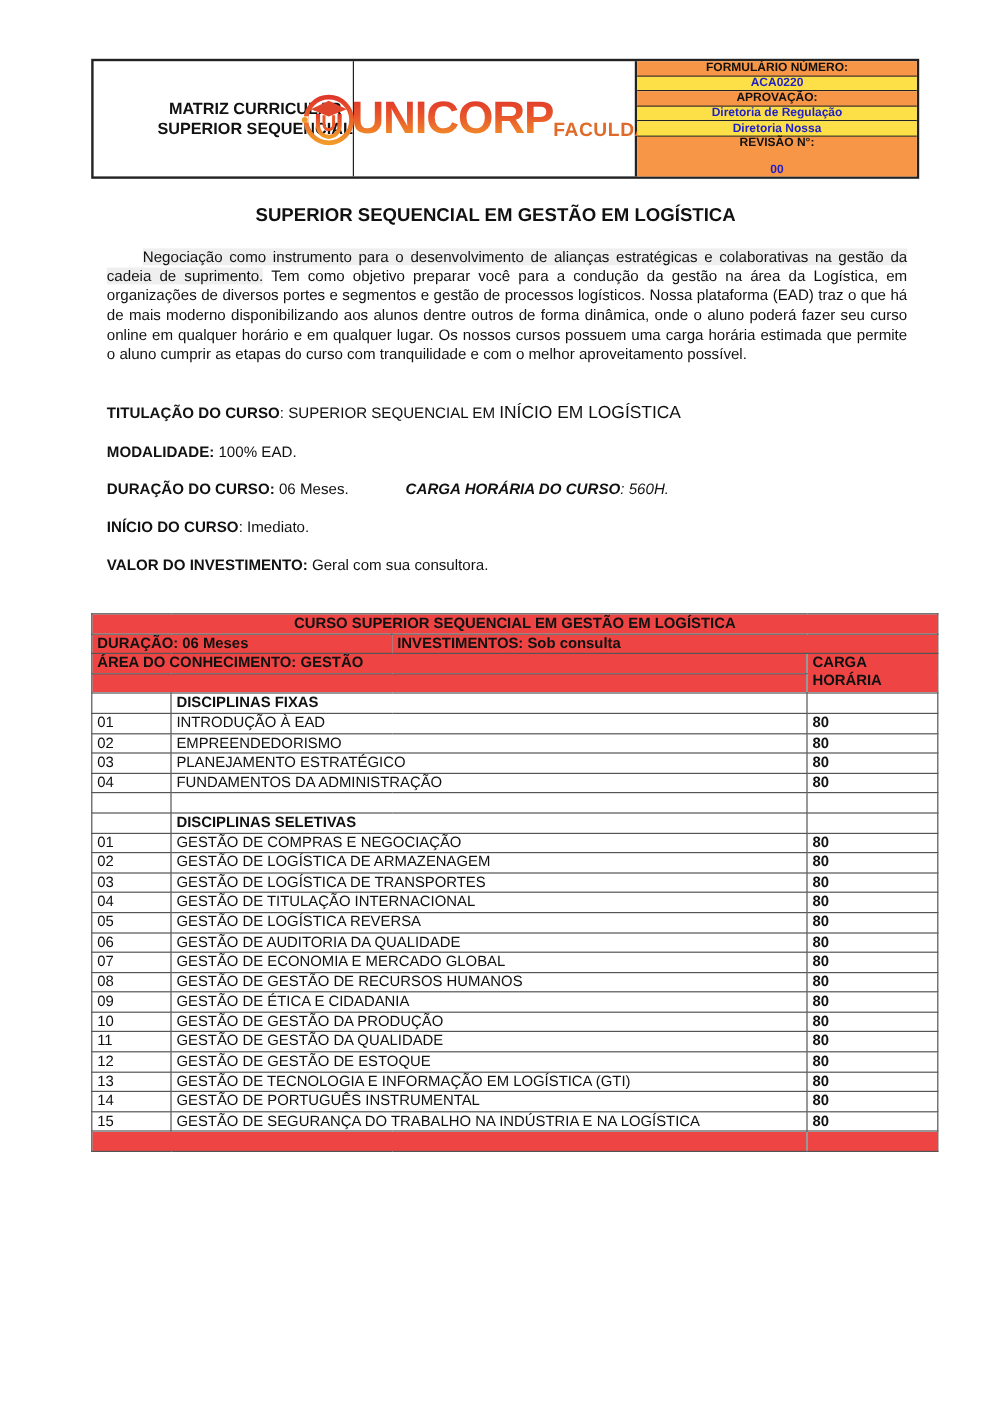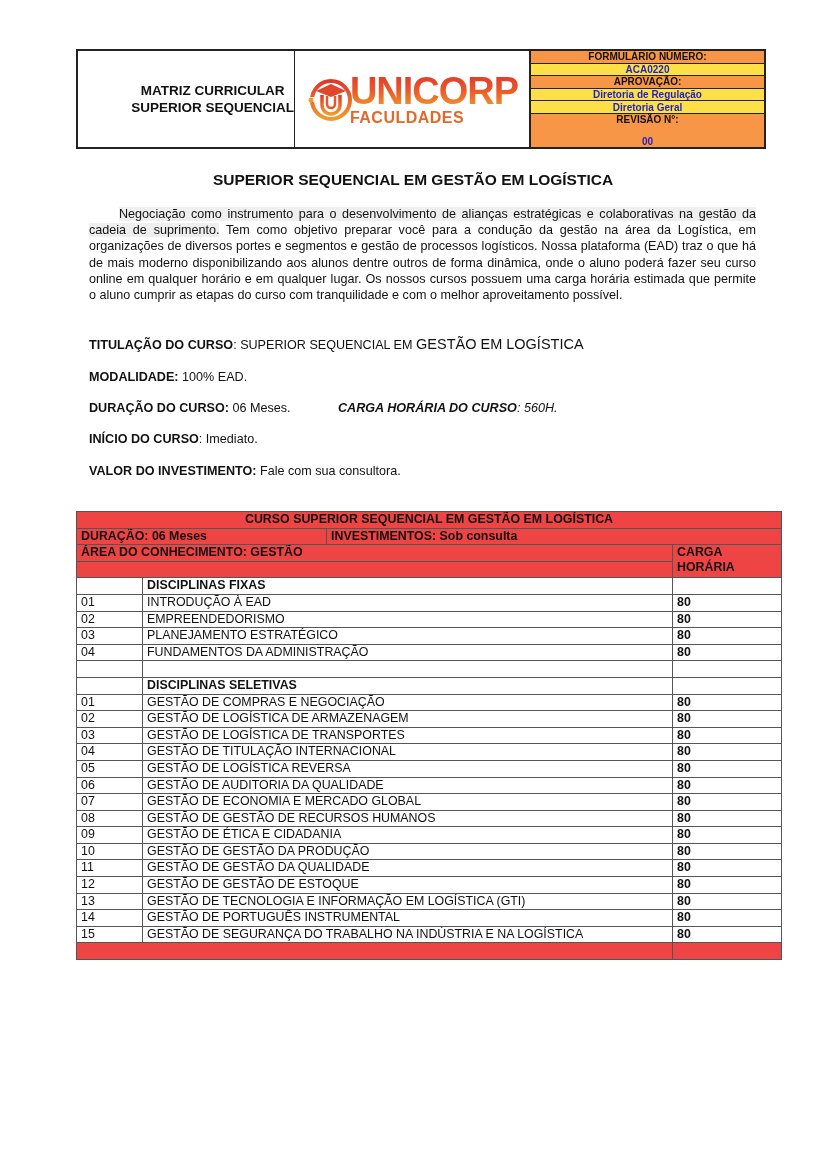--- a/index.html
+++ b/index.html
@@ -17,21 +17,21 @@
   .hdr-right { flex: 1; display: flex; flex-direction: column; }
   .hdr-right .r { flex: 1; display: flex; align-items: center; justify-content: center;
                   font-size: 10px; font-weight: bold; border-bottom: 1px solid #222; }
   .hdr-right .r:last-child { border-bottom: none; flex-direction: column; }
   .hdr-right .orange { background: #f79646; color: #111; }
   .hdr-right .white { background: #fde047; color: #1f1fc8; }
   .blue { color: #1f1fc8; }
 
   
   .logo { display: flex; align-items: center; }
-  .logo-text { display: flex; flex-direction: column; align-items: flex-start; margin-left: -2px; }
+  .logo-text { display: flex; flex-direction: row; align-items: flex-end; margin-left: -2px; }
   .logo-word { font-weight: bold; font-size: 38px; line-height: 36px; letter-spacing: -1px;
                background: linear-gradient(180deg, #e0372b 0%, #e8562b 45%, #f29a2a 100%);
                -webkit-background-clip: text; background-clip: text; color: transparent; }
   .logo-sub { font-weight: bold; font-size: 16px; line-height: 16px; color: #e06a2a;
               letter-spacing: 0.5px; margin-top: 1px; }
 
   
   .title { position: absolute; left: 0; width: 826px; top: 171px; text-align: center;
            font-weight: bold; font-size: 15.5px; color: #111; }
   .para { position: absolute; left: 89px; top: 206px; width: 667px; font-size: 12.6px;
@@ -81,48 +81,48 @@
         <span class="logo-word">UNICORP</span>
         <span class="logo-sub">FACULDADES</span>
       </div>
     </div>
   </div>
   <div class="hdr-right">
     <div class="r orange">FORMULÁRIO NÚMERO:</div>
     <div class="r white">ACA0220</div>
     <div class="r orange">APROVAÇÃO:</div>
     <div class="r white">Diretoria de Regulação</div>
-    <div class="r white">Diretoria Geral</div>
+    <div class="r white">Diretoria Nossa</div>
     <div class="r orange">
       <span>REVISÃO N°:</span>&nbsp;<span class="blue">00</span>
     </div>
   </div>
 </div>
 
 <div class="title">SUPERIOR SEQUENCIAL EM GESTÃO EM LOGÍSTICA</div>
 
 <div class="para"><span class="hl">Negociação como instrumento para o desenvolvimento de alianças estratégicas e colaborativas na gestão da cadeia de suprimento.</span><span> Tem como objetivo preparar você para a condução da gestão na área da Logística, em organizações de diversos portes e segmentos e gestão de processos logísticos. Nossa plataforma (EAD) traz o que há de mais moderno disponibilizando aos alunos dentre outros de forma dinâmica, onde o aluno poderá fazer seu curso online em qualquer horário e em qualquer lugar. Os nossos cursos possuem uma carga horária estimada que permite o aluno cumprir as etapas do curso com tranquilidade e com o melhor aproveitamento possível.</span></div>
 
 <div class="field" style="top:336px;">
-  <b>TITULAÇÃO DO CURSO</b>: <span>SUPERIOR SEQUENCIAL EM</span> <span class="big">GESTÃO EM LOGÍSTICA</span>
+  <b>TITULAÇÃO DO CURSO</b>: <span>SUPERIOR SEQUENCIAL EM</span> <span class="big">INÍCIO EM LOGÍSTICA</span>
 </div>
 <div class="field" style="top:370px;">
   <b>MODALIDADE:</b> <span>100% EAD.</span>
 </div>
 <div class="field" style="top:401px;">
   <b>DURAÇÃO DO CURSO:</b> <span>06 Meses.</span>
 </div>
 <div class="field" style="top:401px; left:338px;font-style:italic;">
   <b>CARGA HORÁRIA DO CURSO</b>: <span>560H.</span>
 </div>
 <div class="field" style="top:432px;">
   <b>INÍCIO DO CURSO</b>: <span>Imediato.</span>
 </div>
 <div class="field" style="top:464px;">
-  <b>VALOR DO INVESTIMENTO:</b> <span>Fale com sua consultora.</span>
+  <b>VALOR DO INVESTIMENTO:</b> <span>Geral com sua consultora.</span>
 </div>
 
 <table class="tbl">
   <colgroup>
     <col style="width:66px">
       <col style="width:184px">
       <col style="width:346px">
       <col style="width:109px">
   </colgroup>
   <tbody id="tbody">

